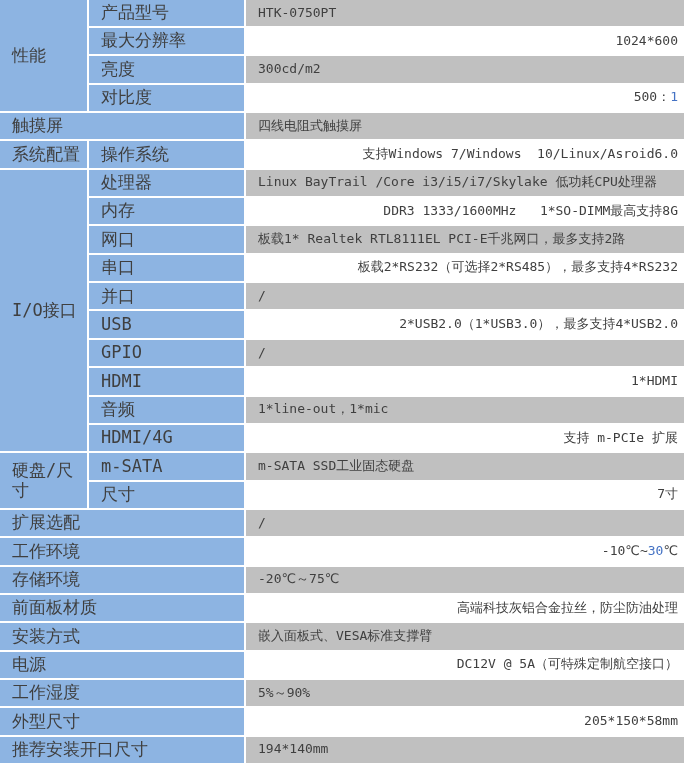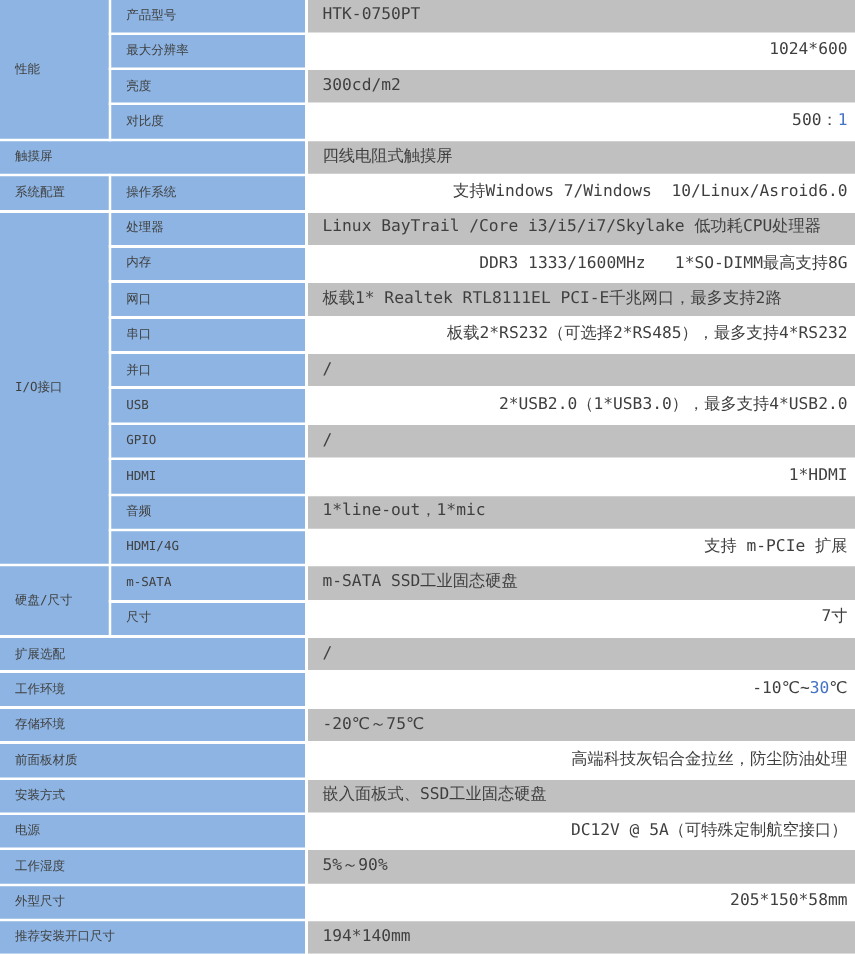--- a/index.html
+++ b/index.html
@@ -26,21 +26,21 @@
     border: 2px solid #ffffff;
     vertical-align: middle;
     padding: 0 6px 0 12px;
     overflow: hidden;
     white-space: pre-wrap;
     color: #3f3f3f;
     line-height: 1.15;
   }
   td.cat, td.sub {
     background: #8db4e2;
-    font-size: 10px;
+    font-size: 17px;
   }
   td.val {
     font-size: 13px;
   }
   td.val.vg { background: #c0c0c0; margin-top: 48px; }
   td.val.vw { background: #ffffff; text-align: right; }
 </style>
 </head>
 <body>
 
@@ -139,21 +139,21 @@
         <tr>
           <td class="cat" colspan="2">存储环境</td>
           <td class="val vg">-20℃～75℃</td>
         </tr>
         <tr>
           <td class="cat" colspan="2">前面板材质</td>
           <td class="val vw">高端科技灰铝合金拉丝，防尘防油处理</td>
         </tr>
         <tr>
           <td class="cat" colspan="2">安装方式</td>
-          <td class="val vg">嵌入面板式、SSD工业固态硬盘</td>
+          <td class="val vg">嵌入面板式、VESA标准支撑臂</td>
         </tr>
         <tr>
           <td class="cat" colspan="2">电源</td>
           <td class="val vw">DC12V @ 5A（可特殊定制航空接口）</td>
         </tr>
         <tr>
           <td class="cat" colspan="2">工作湿度</td>
           <td class="val vg">5%～90%</td>
         </tr>
         <tr>

